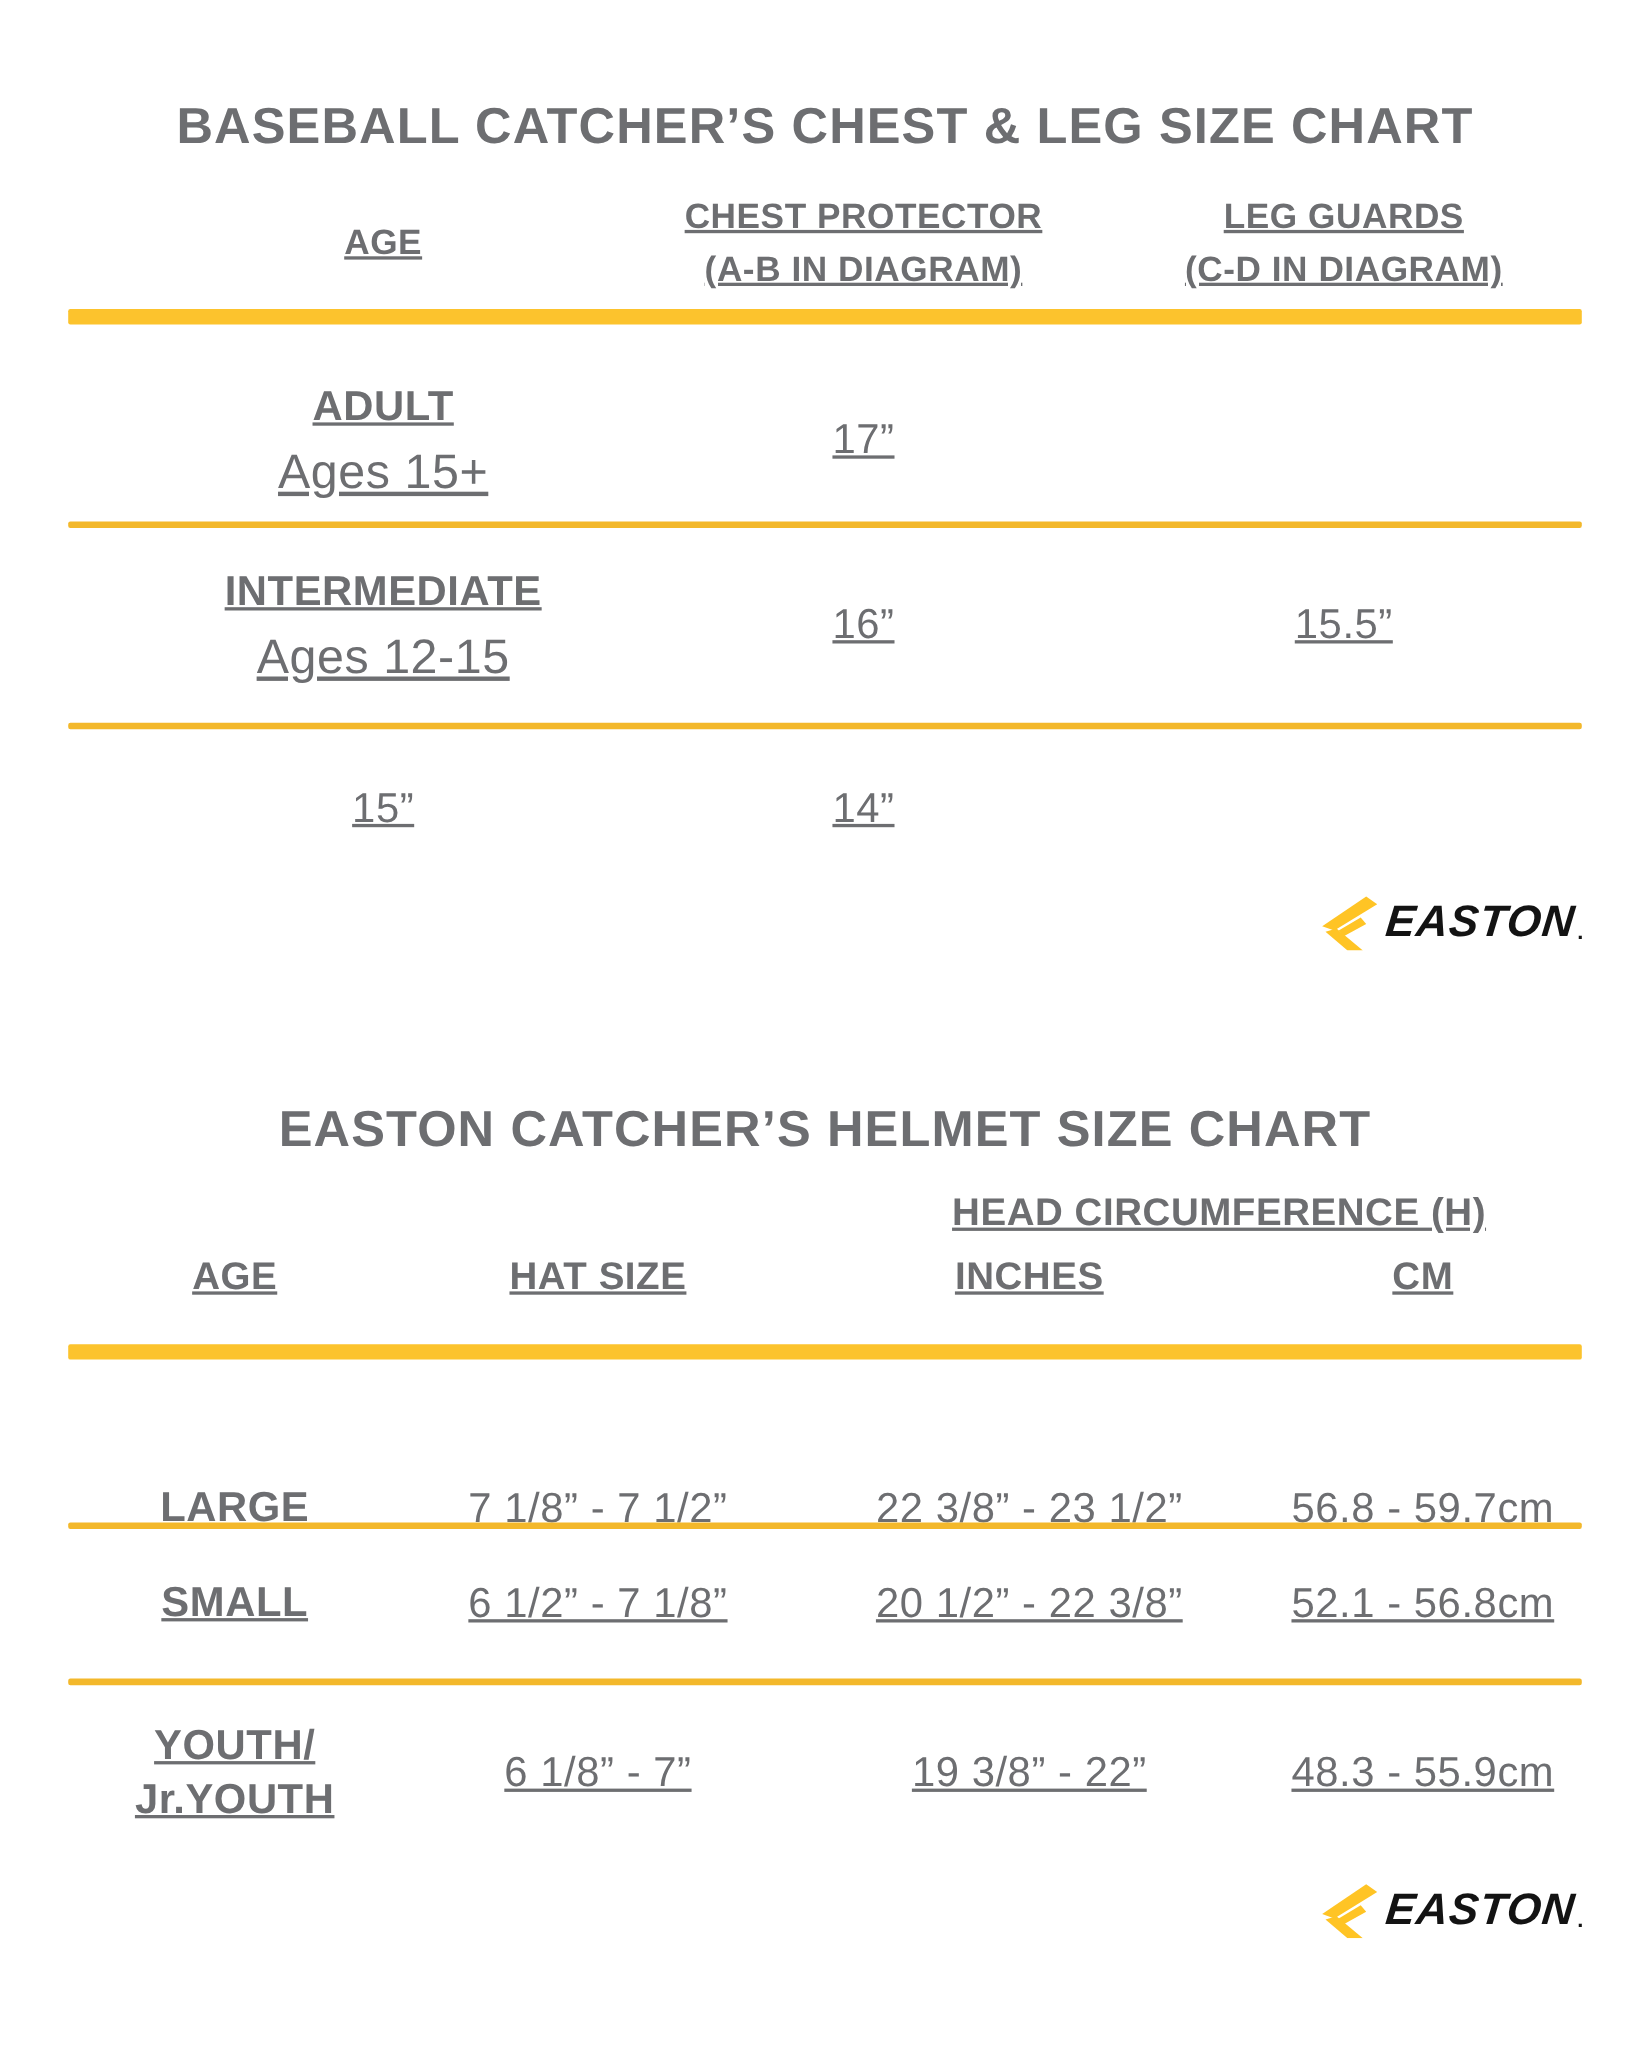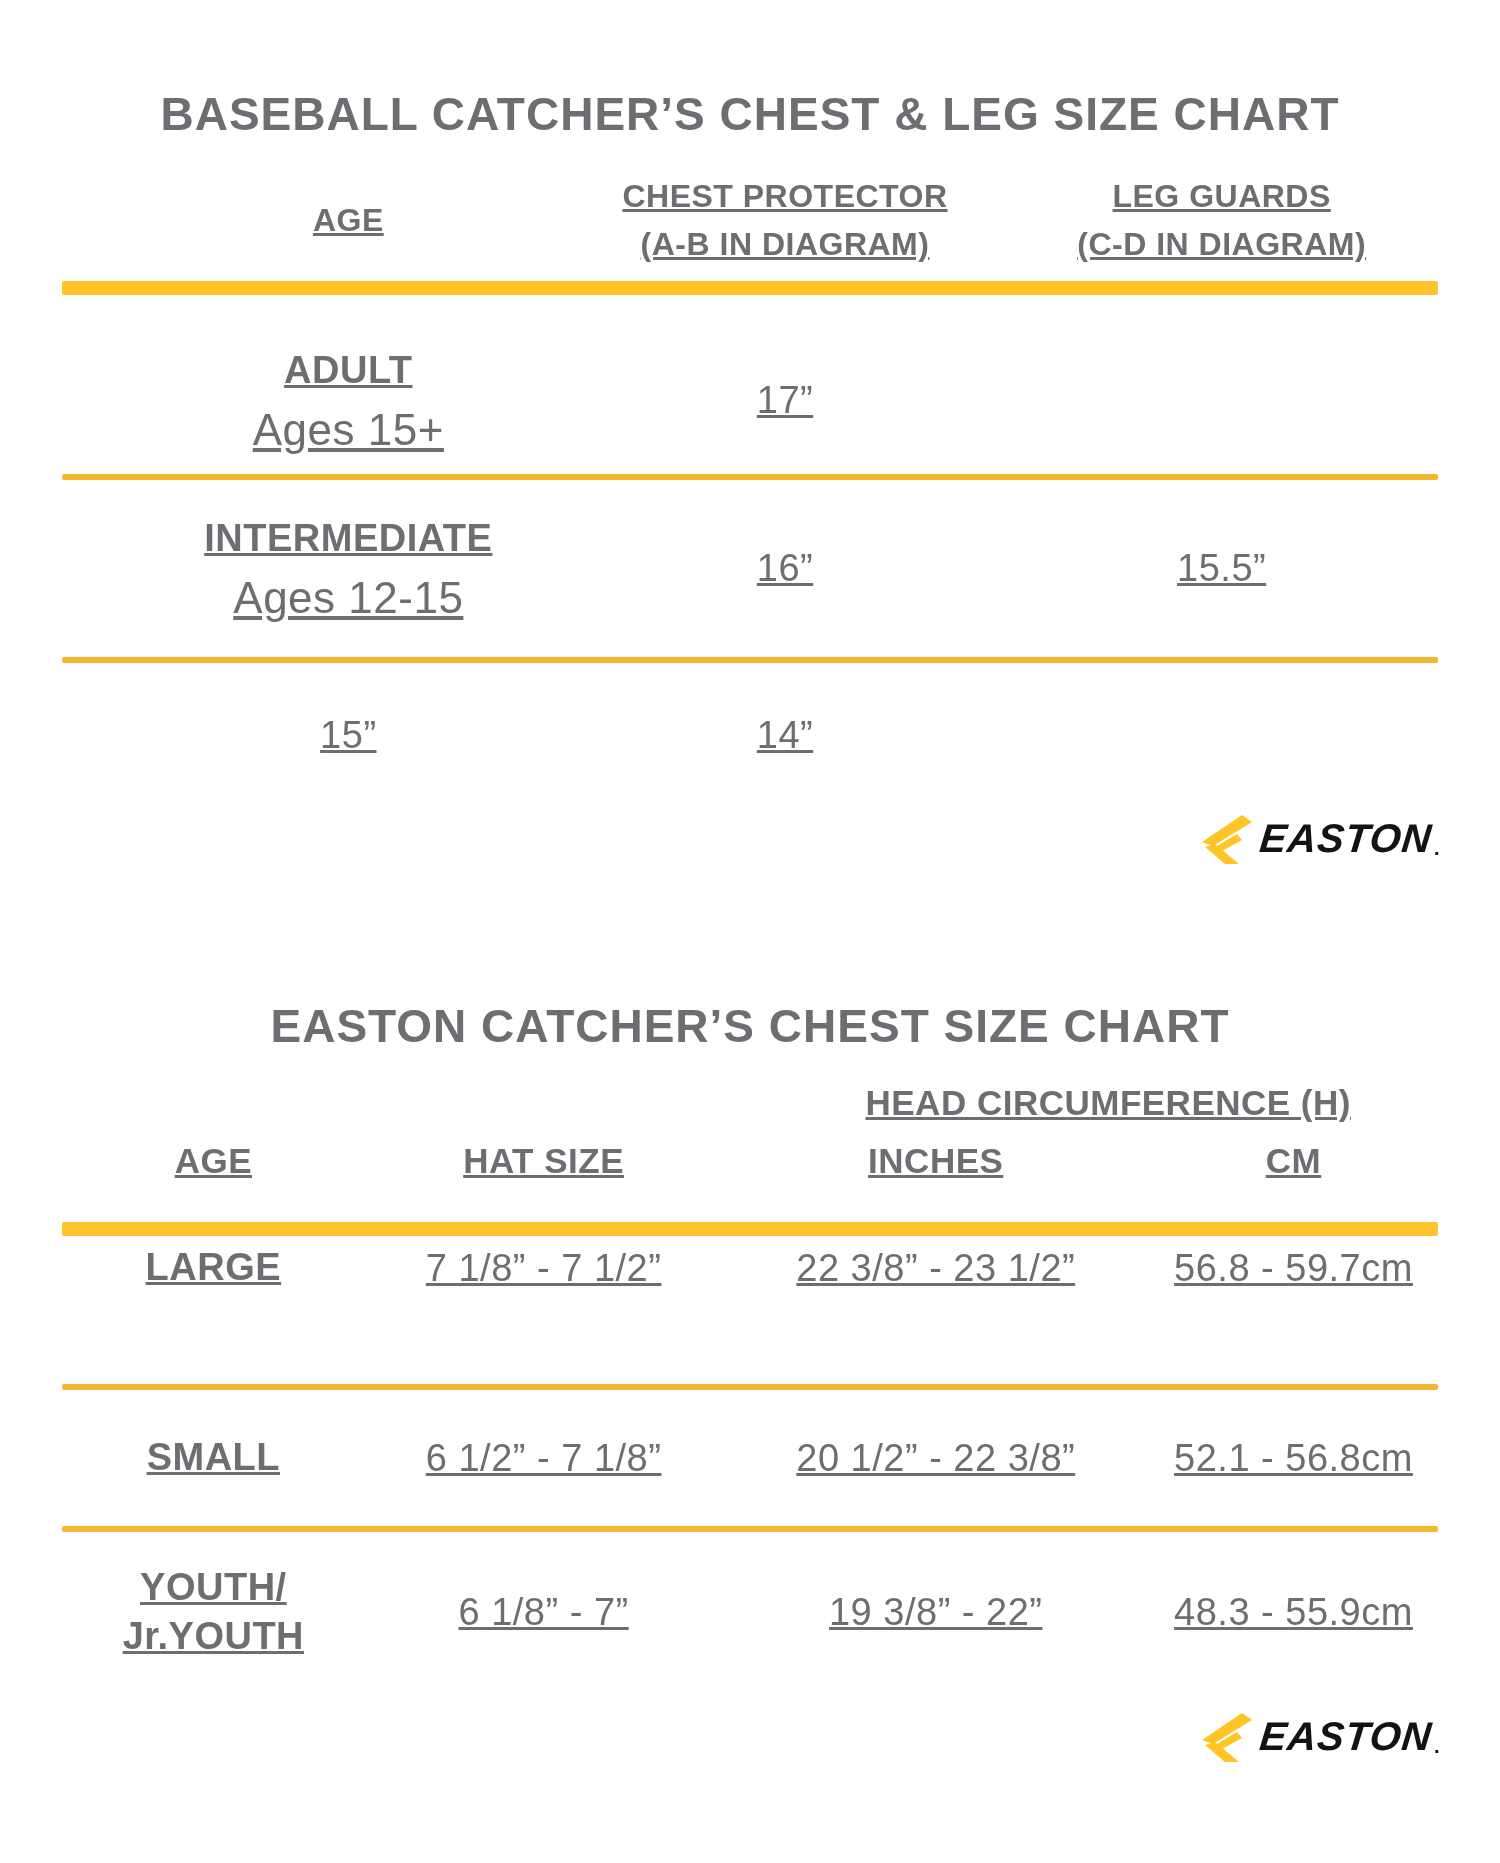--- a/index.html
+++ b/index.html
@@ -114,37 +114,37 @@
   <div class="logo" style="top:1710px; top:812px;">
     <svg class="logo-mark" width="52" height="52" viewBox="0 0 52 52">
       <polygon points="2,30 42,3 52,10 13,34" fill="#FFC425"></polygon>
       <polygon points="17,34 37,22 42,28 22,39" fill="#FFC425"></polygon>
       <polygon points="5,35 15,32 39,52 25,52" fill="#FFC425"></polygon>
     </svg>
     <span class="logo-word">EASTON</span>
     <span class="logo-dot">.</span>
   </div>
 
-  <h1 class="title" style="top:968px;">EASTON CATCHER’S CHEST SIZE CHART</h1>
+  <h1 class="title" style="top:968px;">EASTON CATCHER’S HELMET SIZE CHART</h1>
 
   <div class="row t2-row" style="top:1082px;height:42px;">
     <div class="spacer"></div>
     <div class="span-cell hdr2">HEAD CIRCUMFERENCE (H)</div>
   </div>
 
   <div class="row t2-row" style="top:1134px;height:54px;">
     <div class="cell c1 hdr2">AGE</div>
     <div class="cell c2 hdr2">HAT SIZE</div>
     <div class="cell c3 hdr2">INCHES</div>
     <div class="cell c4 hdr2">CM</div>
   </div>
 
   <div class="bar thick" style="top:1222px;"></div>
 
-  <div class="row t2-row" style="top:1180px;height:176px;">
+  <div class="row t2-row" style="top:1284px;height:176px;">
     <div class="cell c1 group">LARGE</div>
     <div class="cell c2 val">7 1/8” - 7 1/2”</div>
     <div class="cell c3 val">22 3/8” - 23 1/2”</div>
     <div class="cell c4 val">56.8 - 59.7cm</div>
   </div>
 
   <div class="bar thin" style="top:1384px;"></div>
 
   <div class="row t2-row" style="top:1390px;height:136px;">
     <div class="cell c1 group">SMALL</div>

